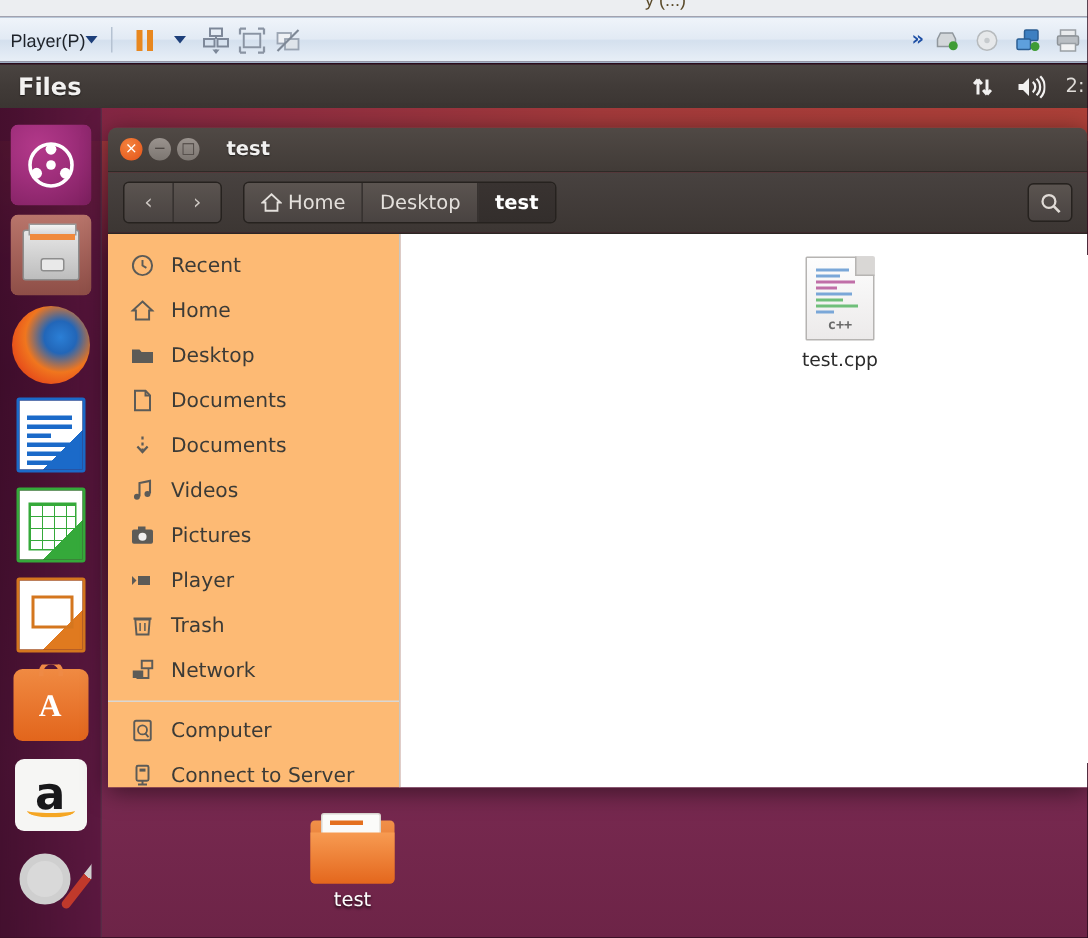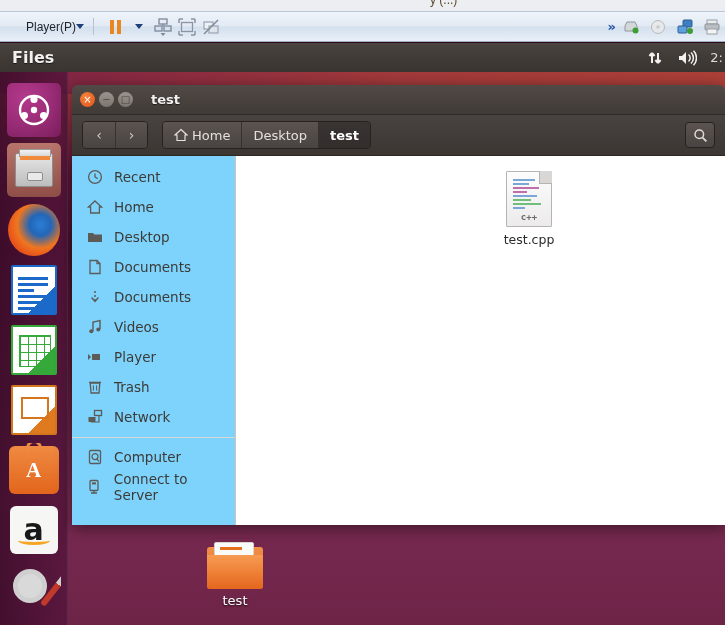--- a/index.html
+++ b/index.html
@@ -25,21 +25,21 @@
 
   #vmware-toolbar{
     position:absolute; left:0; top:11px; width:725px; height:31px;
     background:linear-gradient(to bottom,#eff4fa 0%,#e2eaf4 48%,#d4e0ee 52%,#e8eff7 100%);
     border-top:1px solid #b9c7d8;
     border-bottom:1px solid #9fb0c4;
     display:flex; align-items:center;
   }
   #vmware-toolbar .player-menu{
     display:flex; align-items:center; gap:0;
-    margin-left:26px; color:#1d2229; font-size:12px;
+    margin-left:7px; color:#1d2229; font-size:12px;
     font-family:"Liberation Sans", sans-serif;
   }
   .caret-down{
     width:0;height:0;border-left:4px solid transparent;border-right:4px solid transparent;
     border-top:5px solid #1d3f7a;
   }
   #vmware-toolbar .vsep{
     width:1px; height:17px; background:#b5c2d2; margin:0 9px;
   }
   .pause-ico{ display:flex; gap:3px; }
@@ -179,21 +179,21 @@
   .crumb{ height:26px; display:flex; align-items:center; gap:4px; padding:0 11px;
     background:linear-gradient(to bottom,#5b5450,#494341); color:#e4e0dc; font-size:13px;}
   .crumb + .crumb{ border-left:1px solid #373230; }
   .crumb.active{ background:linear-gradient(to bottom,#393331,#332e2c); font-weight:bold; color:#fff; }
   .searchbtn{ margin-left:auto; width:30px;height:26px;border:1px solid #26221f;border-radius:4px;
     background:linear-gradient(to bottom,#5b5450,#494341); color:#d8d3ce;
     display:flex;align-items:center;justify-content:center;}
 
   #win-body{ display:flex; height:369px; }
   #sidebar{
-    width:164px; background:#7dd3fc; border-right:1px solid #c8c6c3;
+    width:195px; background:#fdba74; border-right:1px solid #c8c6c3;
     padding-top:6px; overflow:hidden;
   }
   .sb-item{ display:flex; align-items:center; gap:11px; height:30px; padding-left:14px;
     color:#3c3b37; font-size:13.5px; }
   .sb-item .sbi{ width:17px; display:flex; align-items:center; justify-content:center;
     color:#5c5b57; }
   .sb-sep{ height:1px; background:#d9d7d4; margin:5px 0 4px 0; }
   #fileview{ flex:1; background:#fff; position:relative; }
   .fileitem{ position:absolute; left:247px; top:15px; width:92px; text-align:center; }
   .fi-icon{ width:46px;height:56px;margin:0 auto 5px auto; position:relative;
@@ -462,20 +462,30 @@
               <path d="M6 12 V3 L13 1.6 V10" stroke="#5c5b57" stroke-width="1.4" fill="none"></path>
               <circle cx="4.3" cy="12.2" r="2" fill="#5c5b57"></circle>
               <circle cx="11.3" cy="10.4" r="2" fill="#5c5b57"></circle>
             </svg>
         </span>
         <span>Videos</span>
       </div>
       <div class="sb-item">
         <span class="sbi">
           <svg width="16" height="16" viewBox="0 0 16 16">
+              <rect x="1" y="4" width="14" height="9.5" rx="1.3" fill="#5c5b57"></rect>
+              <rect x="5" y="2" width="5" height="2.4" fill="#5c5b57"></rect>
+              <circle cx="8" cy="8.8" r="2.7" fill="#f0efee"></circle>
+            </svg>
+        </span>
+        <span>Pictures</span>
+      </div>
+      <div class="sb-item">
+        <span class="sbi">
+          <svg width="16" height="16" viewBox="0 0 16 16">
               <path d="M1 5 L4 8 L1 11 Z" fill="#5c5b57"></path>
               <rect x="5" y="5" width="8" height="6" fill="#5c5b57"></rect>
             </svg>
         </span>
         <span>Player</span>
       </div>
       <div class="sb-item">
         <span class="sbi">
           <svg width="16" height="16" viewBox="0 0 16 16">
               <path d="M3.2 4 H12.8 L12 14 H4 Z" fill="none" stroke="#5c5b57" stroke-width="1.3"></path>

